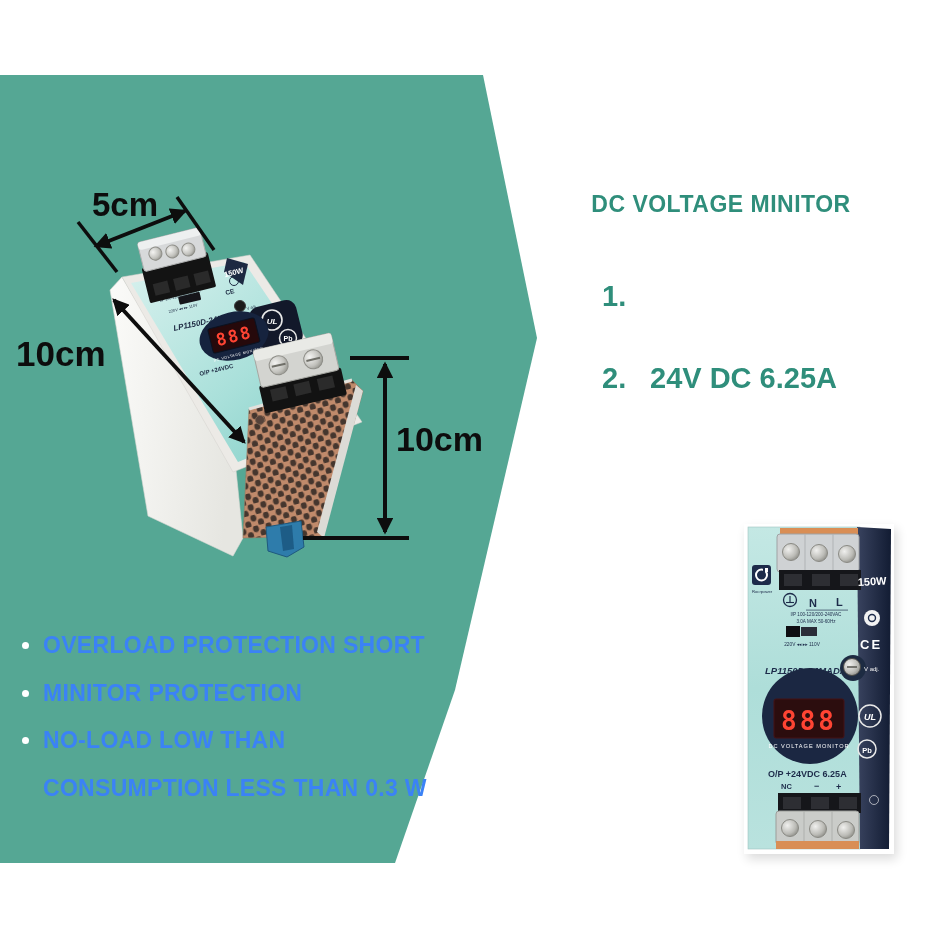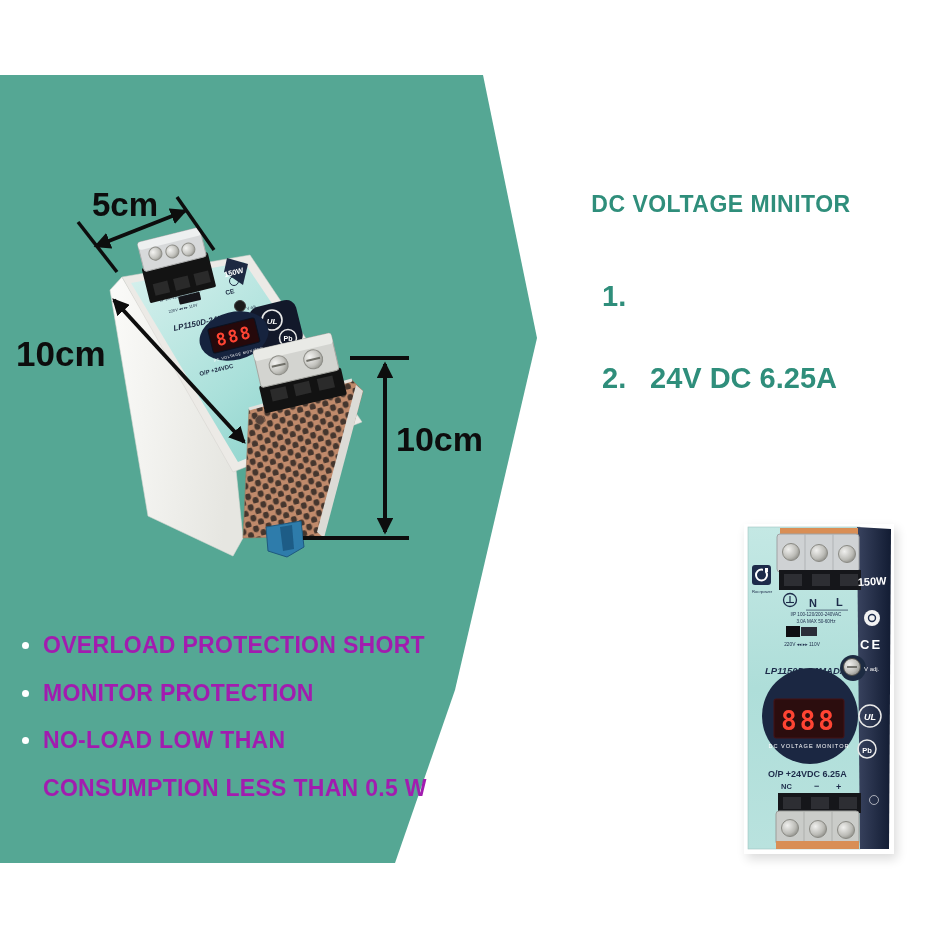--- a/index.html
+++ b/index.html
@@ -8,21 +8,21 @@
   .banner{position:absolute;left:0;top:0;width:940px;height:940px;background:#55a794;
           clip-path:polygon(0px 75px,483px 75px,537px 338px,455px 690px,395px 863px,0px 863px);}
   .headline-title{position:absolute;left:546px;top:191px;width:350px;text-align:center;
           color:#2f8e7b;font-size:23px;font-weight:bold;letter-spacing:.5px;}
   .spec-item{position:absolute;left:602px;display:flex;color:#2f8e7b;
           font-size:29px;font-weight:bold;}
   .spec-item .num{width:48px;}
   .front-view-label{position:absolute;left:537px;top:714px;color:#2f8e7b;
           font-size:27px;font-weight:bold;letter-spacing:.5px;}
   .features{position:absolute;left:20px;top:622px;width:470px;}
-  .feature-row{height:47.5px;display:flex;align-items:center;color:#a21caf;
+  .feature-row{height:47.5px;display:flex;align-items:center;color:#3b82f6;
           font-size:23px;font-weight:bold;letter-spacing:.3px;white-space:nowrap;}
   .feature-row .dot{width:7px;height:7px;border-radius:50%;background:#ffffff;
           margin-left:2px;margin-right:14px;flex:none;}
   .feature-row.no-dot{padding-left:23px;}
   .main-photo{position:absolute;left:0;top:150px;}
   .front-photo{position:absolute;left:744px;top:524px;box-shadow:3px 5px 10px rgba(0,0,0,.14);}
   svg text{font-family:"Liberation Sans",sans-serif;}
   .dimlabel{font-weight:600;fill:#0d0d0d;}
   .led{font-family:"DejaVu Sans Mono",monospace;font-weight:bold;fill:#ff4433;}
 </style>
@@ -151,28 +151,28 @@
   </div>
 
 
   <div class="features">
     <div class="feature-row">
       <span class="dot"></span>
       <span>OVERLOAD PROTECTION SHORT</span>
     </div>
     <div class="feature-row">
       <span class="dot"></span>
-      <span>MONITOR PROTECTION</span>
+      <span>MINITOR PROTECTION</span>
     </div>
     <div class="feature-row">
       <span class="dot"></span>
       <span>NO-LOAD LOW THAN</span>
     </div>
     <div class="feature-row no-dot">
-      <span>CONSUMPTION LESS THAN 0.5 W</span>
+      <span>CONSUMPTION LESS THAN 0.3 W</span>
     </div>
   </div>
 
   <svg class="front-photo" width="150" height="330" viewBox="744 524 150 330">
     <defs>
       <linearGradient id="fPanelG" x1="0" y1="0" x2="0" y2="1">
         <stop offset="0" stop-color="#c4e8e4"></stop>
           <stop offset="0.5" stop-color="#aeded9"></stop>
         <stop offset="1" stop-color="#b9e2de"></stop>
       </linearGradient>

